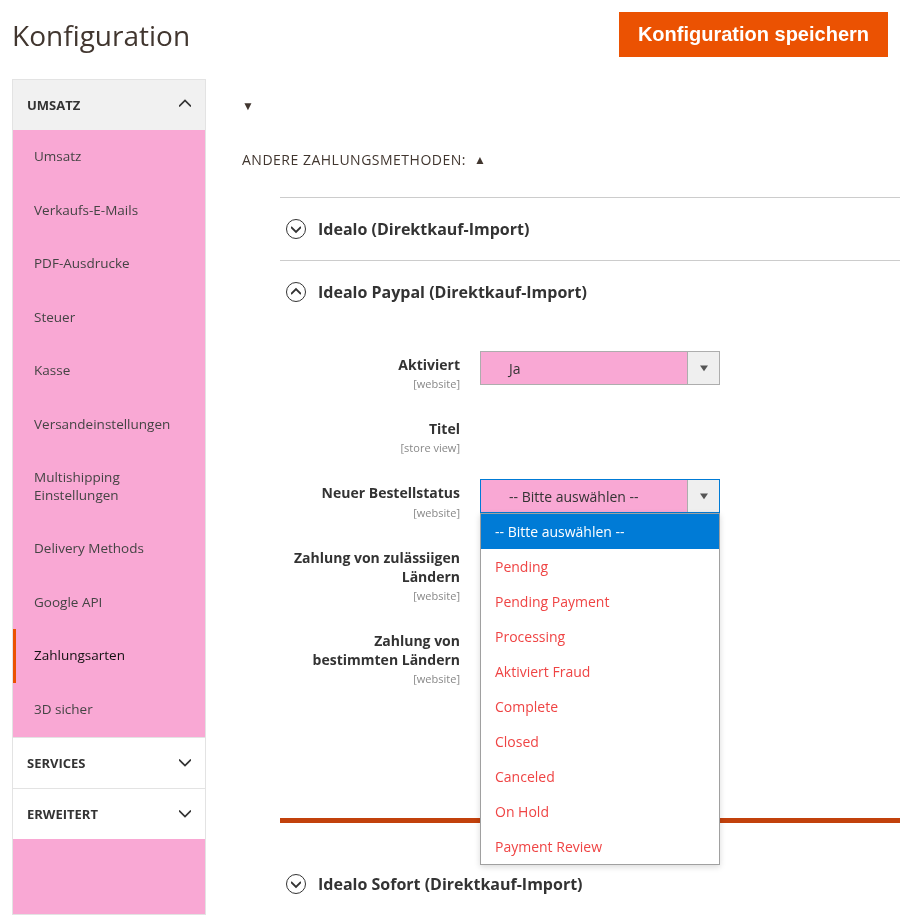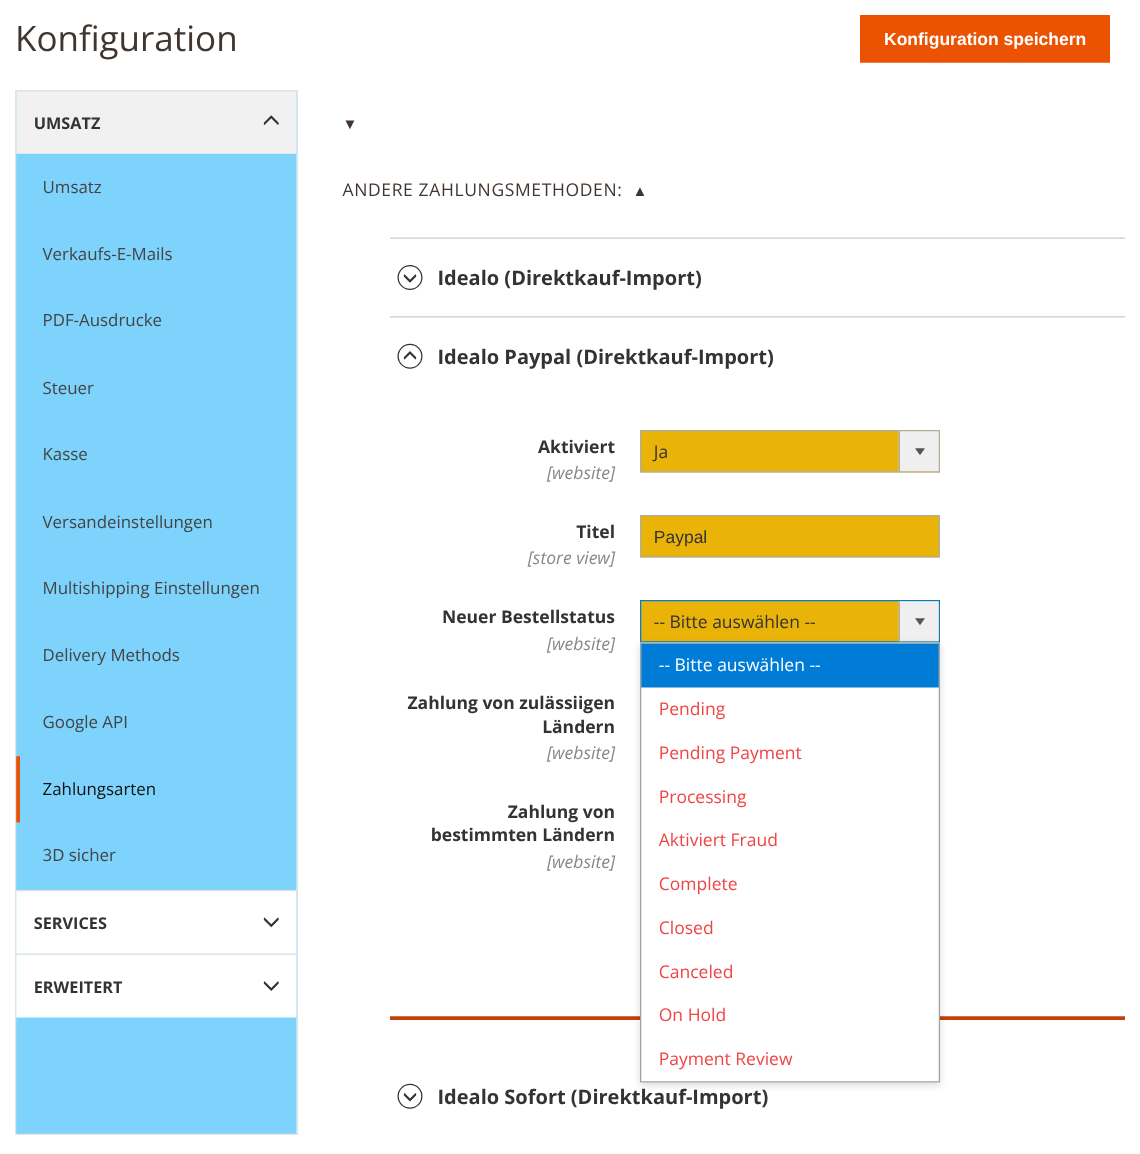--- a/index.html
+++ b/index.html
@@ -20,33 +20,33 @@
   .header h1 {
     font-size: 28px;
     font-weight: 400;
     color: #41362f;
   }
   .btn-primary {
     background: #eb5202;
     color: #fff;
     border: 1px solid #eb5202;
     padding: 10px 18px;
-    font-size: 14px;
+    font-size: 20px;
     font-weight: 600;
     cursor: pointer;
   }
   .layout {
     display: flex;
     padding: 10px 12px;
   }
   .sidebar {
-    width: 226px;
+    width: 194px;
     flex-shrink: 0;
     border: 1px solid #e3e3e3;
-    background: #7dd3fc;
+    background: #f9a8d4;
   }
   .sidebar-group-header {
     display: flex;
     justify-content: space-between;
     align-items: center;
     background: #f1f1f1;
     padding: 16px 14px;
     font-size: 13px;
     font-weight: 700;
     color: #333;
@@ -97,41 +97,41 @@
   .accordion-title { font-weight: 700; font-size: 16px; color: #333; }
   .circle-toggle {
     width: 20px; height: 20px;
     border: 1.5px solid #333;
     border-radius: 50%;
     display: flex; align-items: center; justify-content: center;
     flex-shrink: 0;
     margin-left: 6px;
   }
   .circle-toggle svg { width: 10px; height: 10px; }
-  .form-area { padding: 28px 10px 10px 10px; border-bottom: 3px solid #c2410c; position: relative; min-height: 500px; }
+  .form-area { padding: 28px 10px 10px 10px; border-bottom: 5px solid #c2410c; position: relative; min-height: 500px; }
   .form-row {
     display: flex;
     align-items: flex-start;
     margin-bottom: 24px;
   }
   .form-label-wrap {
     width: 190px;
     text-align: right;
     padding-right: 20px;
     padding-top: 4px;
   }
   .form-label { font-weight: 700; font-size: 14px; color: #333; line-height:1.3; }
-  .form-scope { font-size: 14px; color: #888; display: block; margin-top: 2px; font-style: italic; }
+  .form-scope { font-size: 11px; color: #888; display: block; margin-top: 2px; }
   .form-control-wrap { width: 240px; position: relative; }
   .select-control, .text-control {
     width: 100%;
     height: 34px;
     border: 1px solid #adadad;
-    background: #eab308;
-    padding: 0 10px;
+    background: #f9a8d4;
+    padding: 0 28px;
     font-size: 14px;
     color: #333;
     display: flex;
     align-items: center;
     position: relative;
   }
   .select-control.active { border: 1px solid #007bd6; }
   .select-arrow-box {
     position: absolute;
     right: 0; top: 0;
@@ -256,23 +256,20 @@
                   </svg>
               </span>
             </div>
           </div>
         </div>
 
         <div class="form-row">
           <div class="form-label-wrap">
             <span class="form-label">Titel</span>
             <span class="form-scope">[store view]</span>
-          </div>
-          <div class="form-control-wrap">
-            <input type="text" class="text-control" value="Paypal" style="">
           </div>
         </div>
 
         <div class="form-row">
           <div class="form-label-wrap">
             <span class="form-label">Neuer Bestellstatus</span>
             <span class="form-scope">[website]</span>
           </div>
           <div class="form-control-wrap">
             <div class="select-control active">

